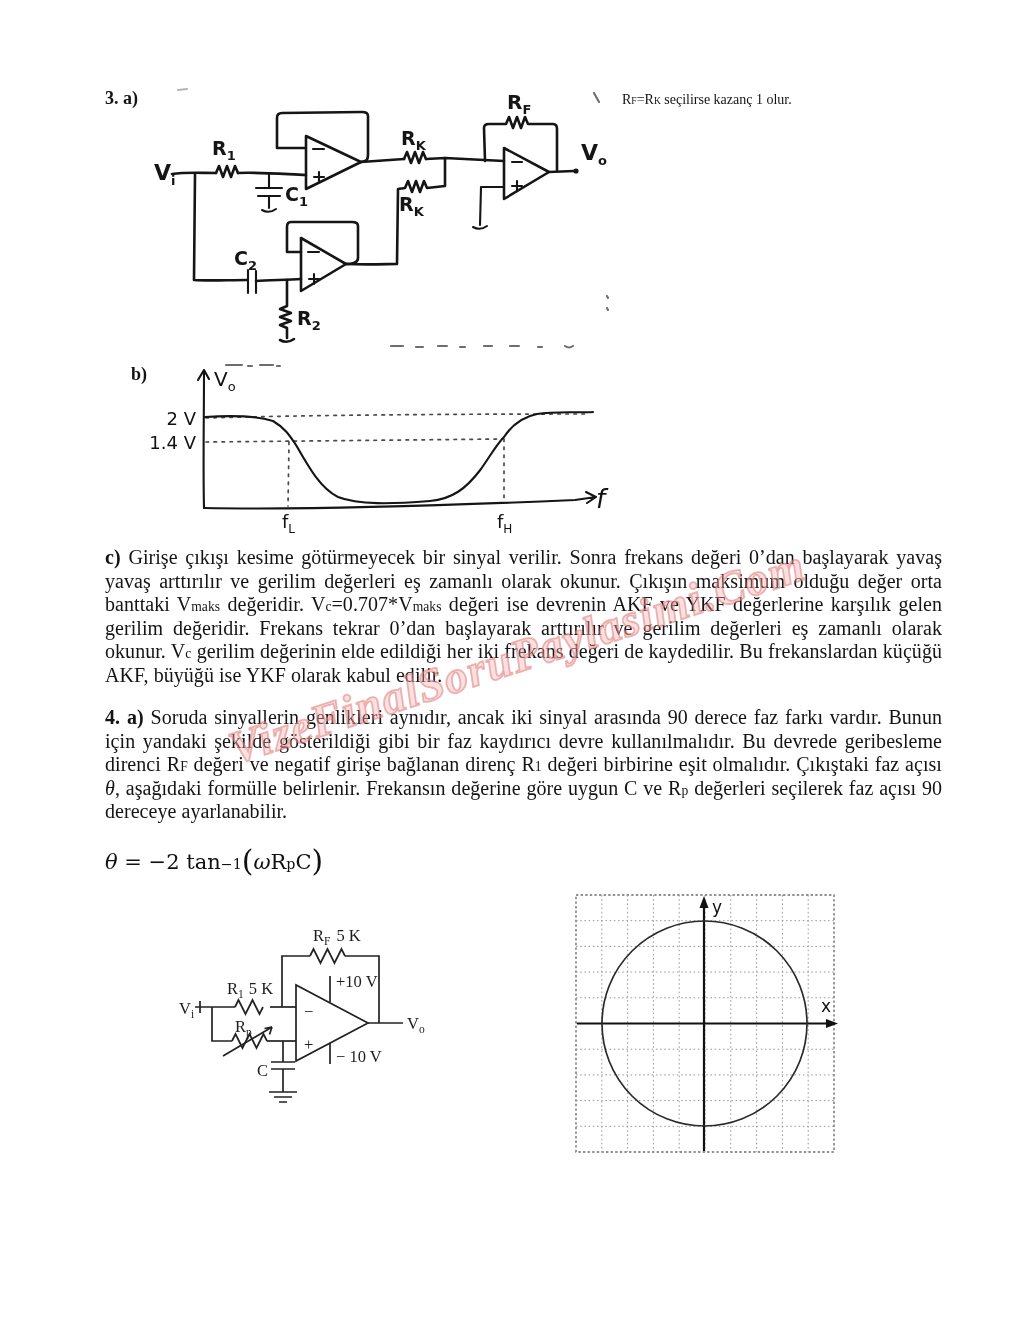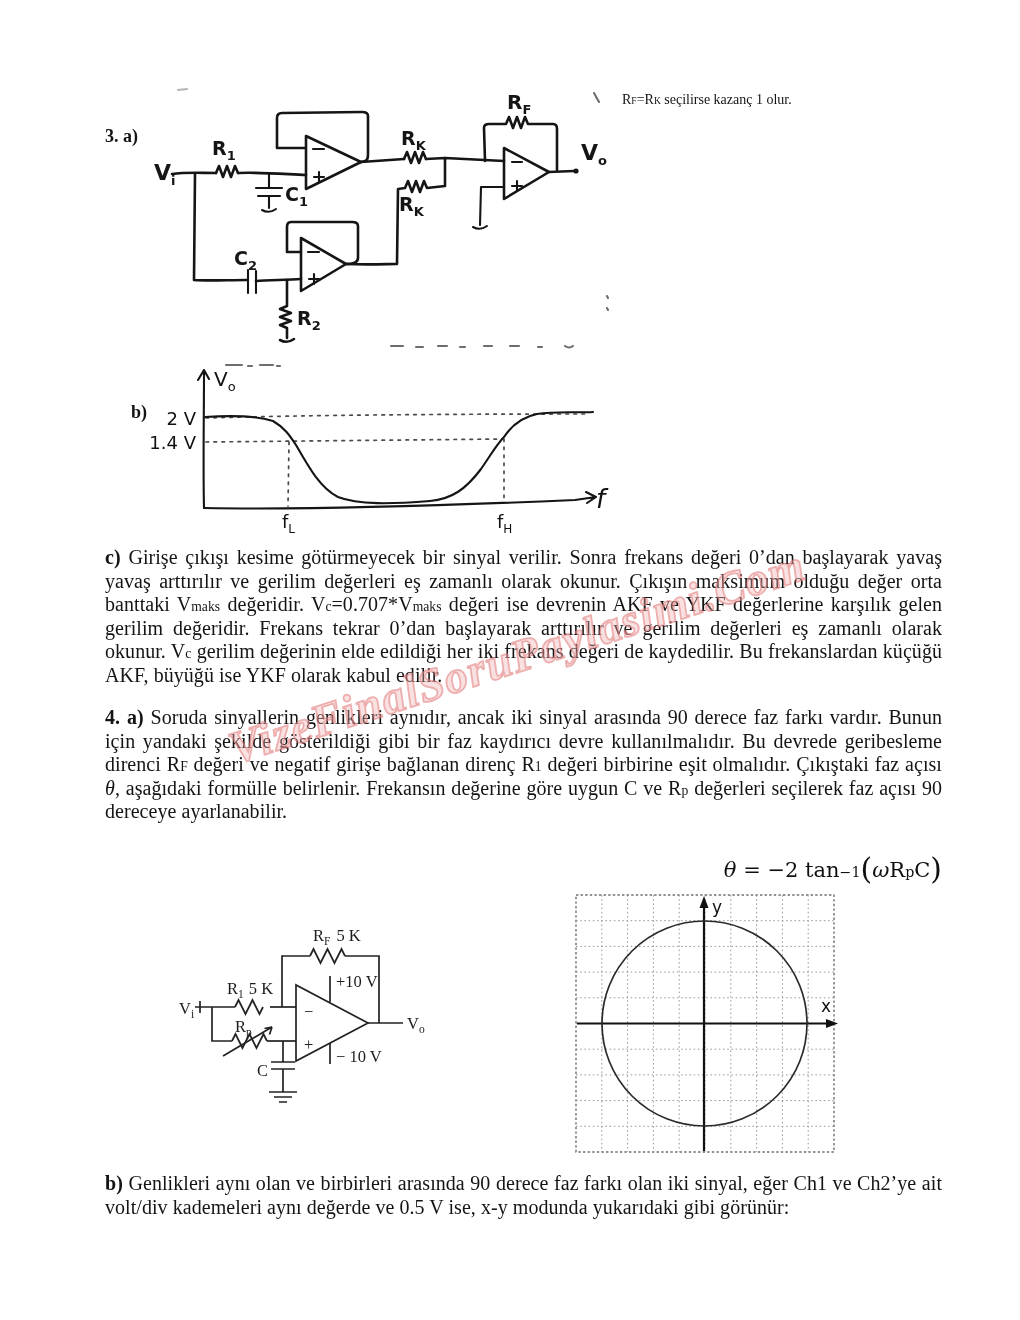--- a/index.html
+++ b/index.html
@@ -6,27 +6,27 @@
   .page {
     position:relative; width:1020px; height:1320px; margin:0 auto;
     background:#ffffff; overflow:hidden;
     font-family:"Liberation Serif", serif; color:#141414;
   }
   .para {
     position:absolute; text-align:justify; font-size:20px; line-height:23.5px;
     color:#141414; letter-spacing:0.05px;
   }
   .para b { letter-spacing:0.1px; }
-  .seclabel { position:absolute; font-weight:bold; font-size:18px;margin-top:38px; }
+  .seclabel { position:absolute; font-weight:bold; font-size:18px; }
   sub { font-size:68%; vertical-align:-16%; line-height:0; }
   sup { font-size:68%; vertical-align:38%; line-height:0; }
   .note { position:absolute; font-size:14px; }
   .formula {
-    position:absolute; left:105px; top:843px; width:837px; text-align:right;
-    font-family:"DejaVu Serif", serif; font-size:21px; color:#101010;margin-top:8px;
+    position:absolute; left:105px; top:843px; width:837px; text-align:left;
+    font-family:"DejaVu Serif", serif; font-size:21px; color:#101010;
   }
   .formula .big-paren { font-size:142%; font-weight:normal; vertical-align:-7%; }
   .watermark {
     position:absolute; left:195px; top:556px; width:644px; height:200px;
     display:flex; align-items:center; justify-content:center;
     transform:rotate(-18deg);
     font-family:"Liberation Serif", serif; font-style:italic; font-weight:bold;
     font-size:46px; letter-spacing:1.5px;
     color:rgba(255,240,240,0.18);
     -webkit-text-stroke:1.8px rgba(226,122,122,0.55);
@@ -202,15 +202,14 @@
     </g>
     <path class="axis" d="M3,131.5 L256,131.5"></path>
     <polygon points="264,131.5 252,127 252,136" fill="#111111"></polygon>
     <path class="axis" d="M130,259 L130,11"></path>
     <polygon points="130,4 125.5,16 134.5,16" fill="#111111"></polygon>
     <text class="sanstxt" x="138" y="21" font-size="17">y</text>
     <text class="sanstxt" x="247" y="120" font-size="17">x</text>
     <circle cx="130.5" cy="131.5" r="102.5" stroke="#2a2a2a" stroke-width="1.7" fill="none"></circle>
   </svg>
 
-  <div class="para" style="left:105px; top:1172px; width:837px;"><b>b)</b> Genlikleri aynı olan ve birbirleri arasında 90 derece faz farkı olan iki sinyal, eğer Ch1 ve Ch2’ye ait volt/div kademeleri aynı değerde ve 0.5 V ise, x-y modunda yukarıdaki gibi görünür:</div>
 
 </div>
 
 </body></html>

